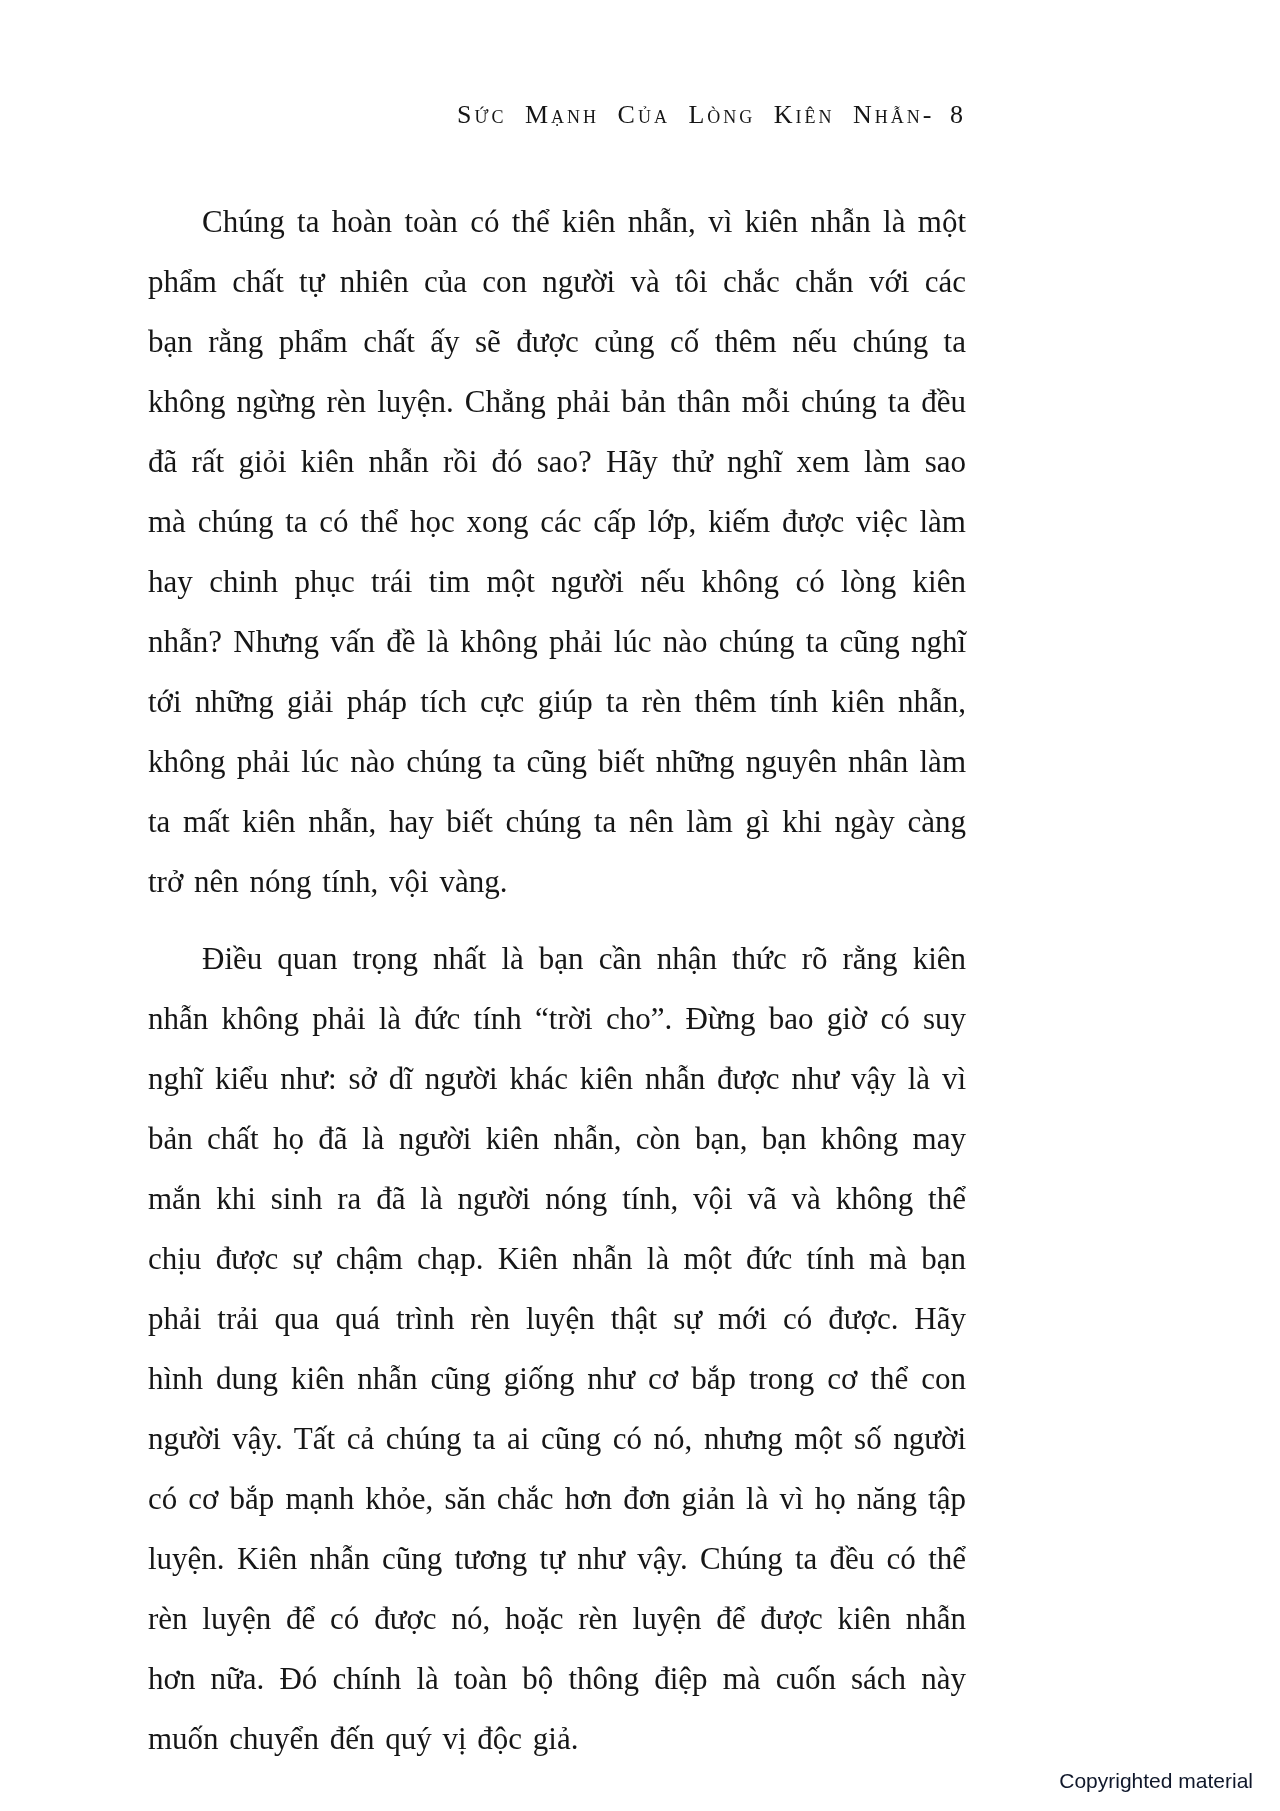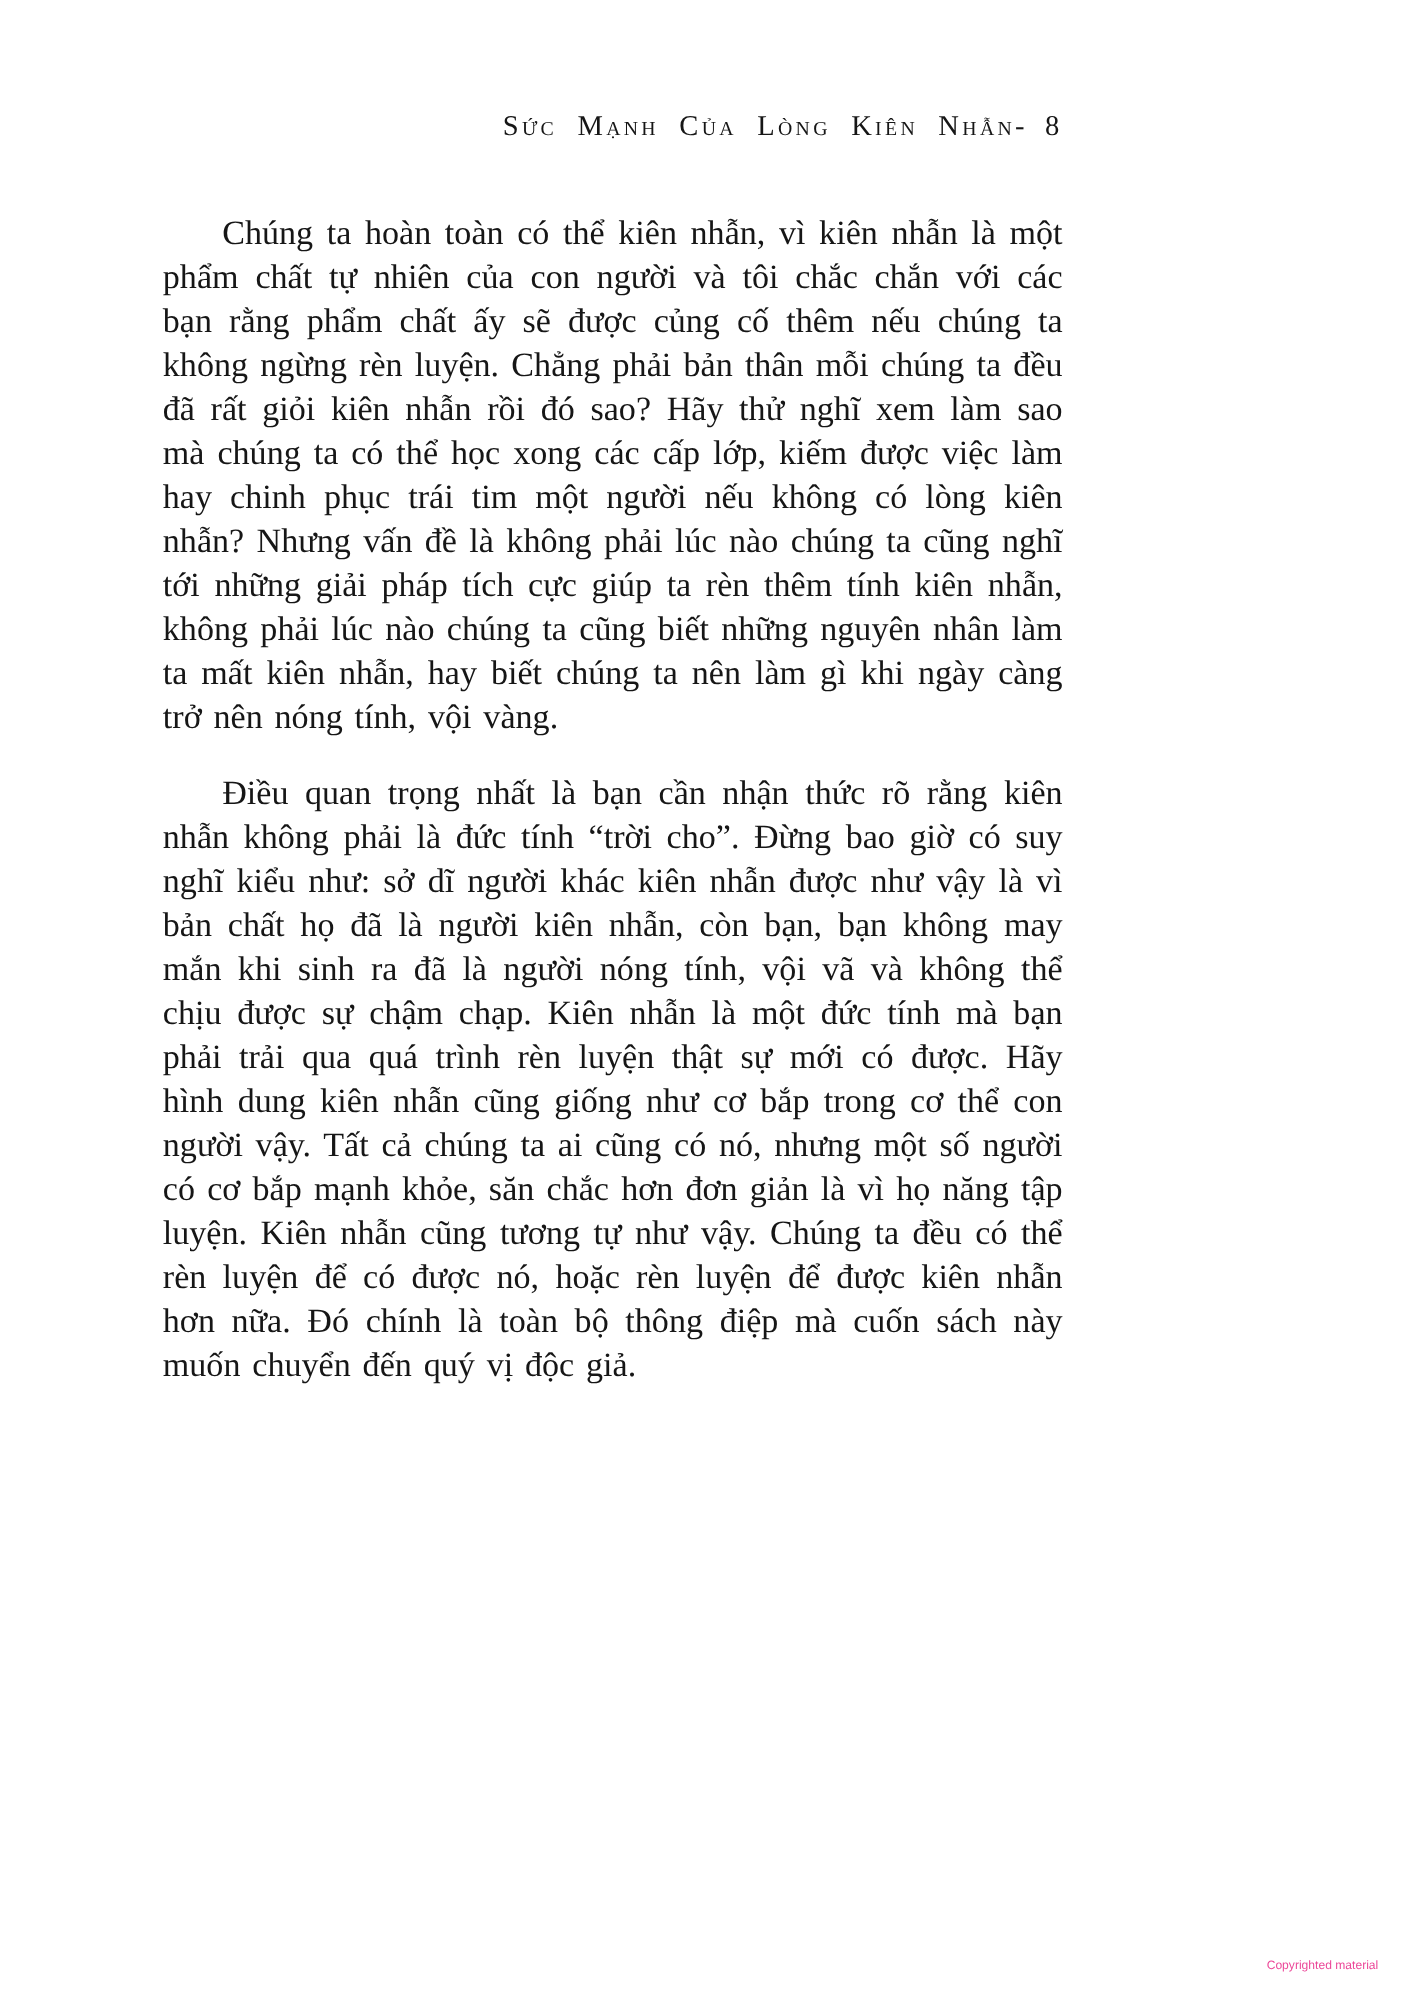--- a/index.html
+++ b/index.html
@@ -30,42 +30,42 @@
   }
   .running-header .sep {
     letter-spacing: 0;
   }
   .body-text {
     position: absolute;
     top: 192px;
     left: 148px;
     width: 818px;
     font-size: 31px;
-    line-height: 40px;
+    line-height: 60px;
     text-align: justify;
     word-spacing: 3px;
   }
   .body-text p {
     margin: 0;
     text-indent: 54px;
   }
   .body-text p + p {
-    margin-top: 29px;
+    margin-top: 17px;
   }
   .book-title {
     font-weight: bold;
     font-style: italic;
   }
   .watermark {
     position: absolute;
     right: 27px;
     bottom: 18px;
     font-family: "Liberation Sans", "DejaVu Sans", sans-serif;
-    font-size: 11px;
-    color: #ec4899;
+    font-size: 21px;
+    color: #0f172a;
   }
 </style>
 </head>
 <body>
 
 <div class="page">
 
   <div class="running-header"><span>Sức Mạnh Của Lòng Kiên Nhẫn</span><span class="sep">-</span> <span>8</span></div>
 
   <div class="body-text">

